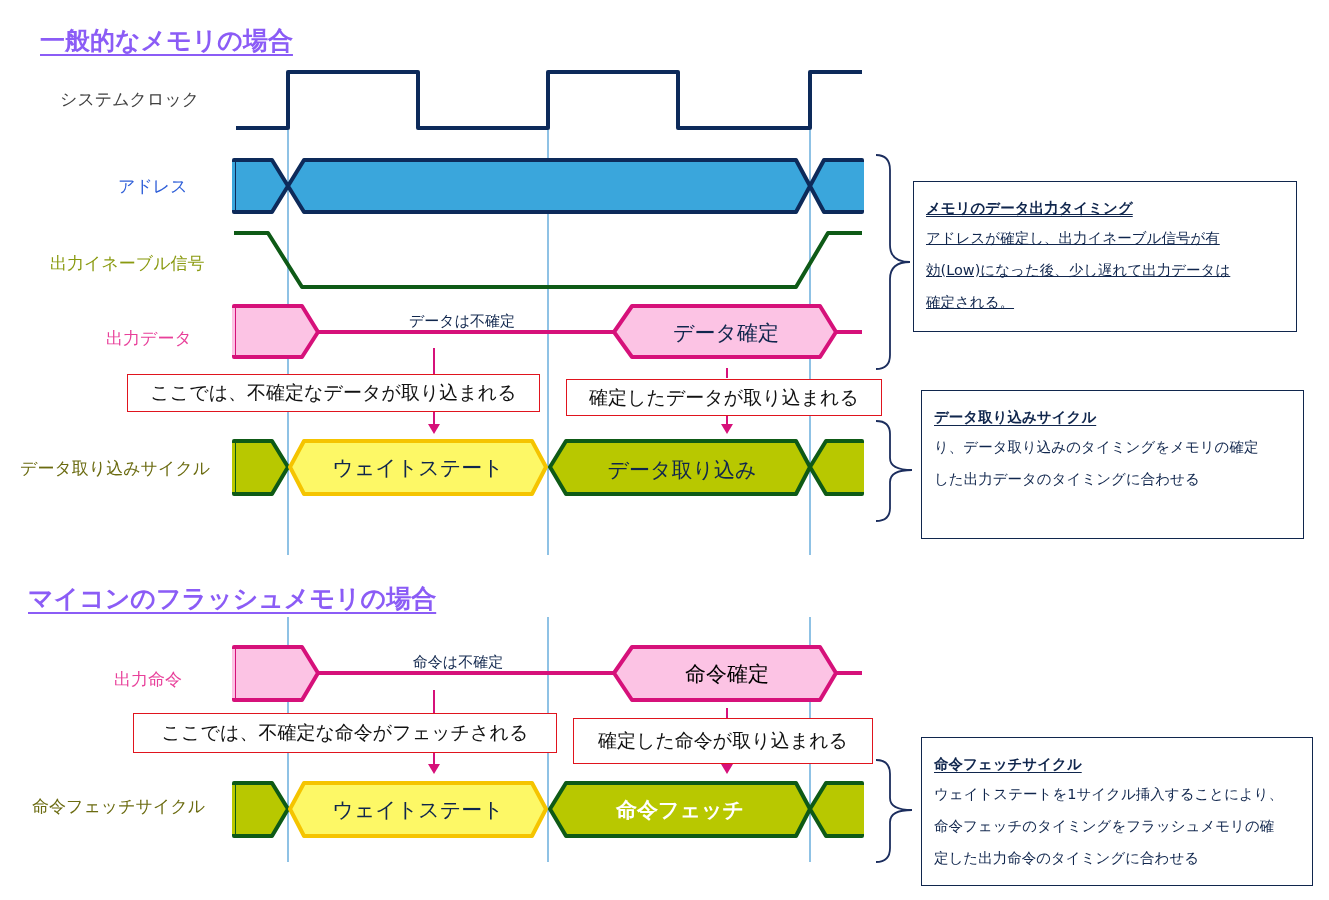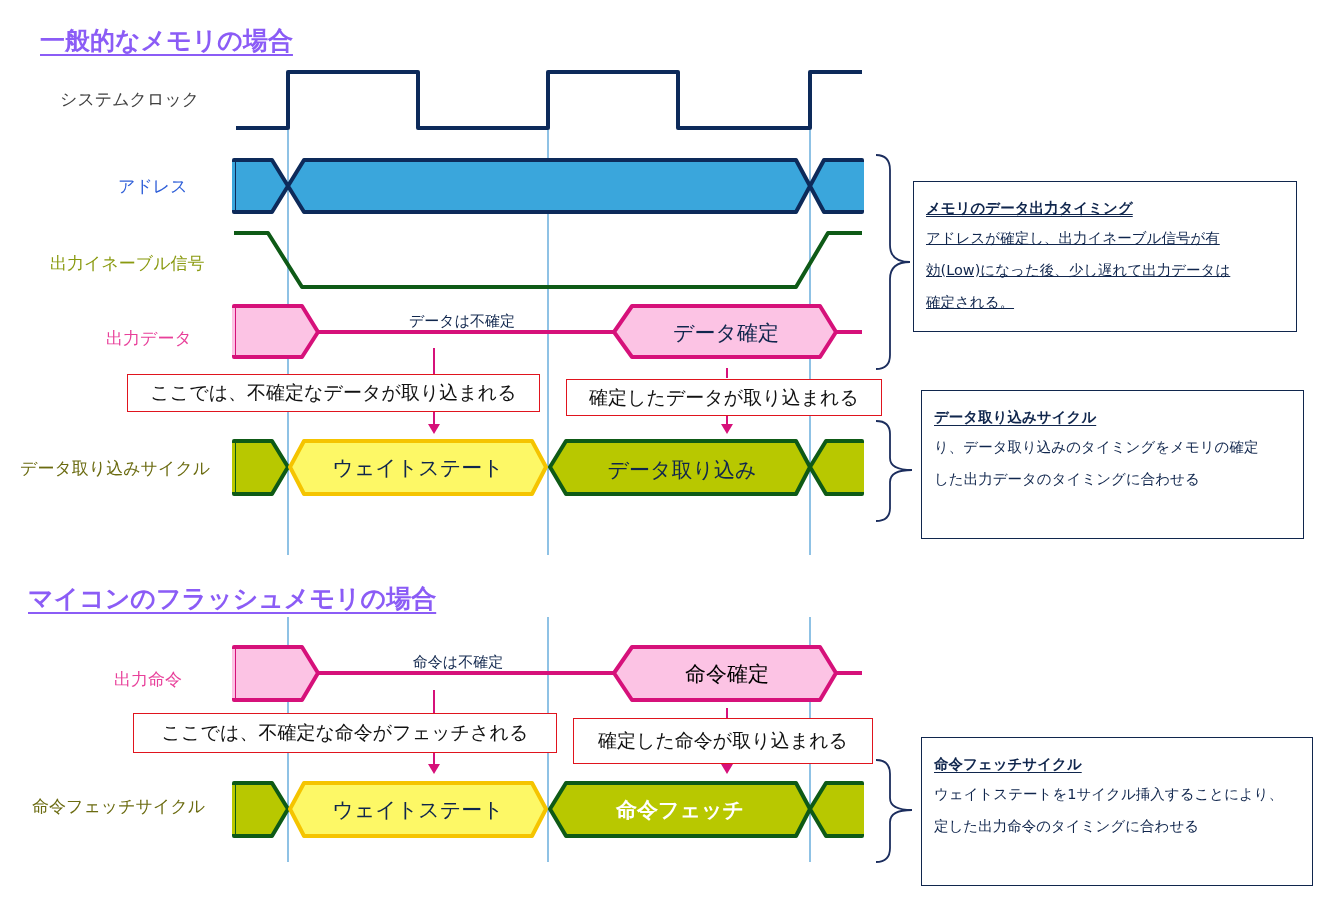--- a/index.html
+++ b/index.html
@@ -143,14 +143,15 @@
 
 <div class="callout" style="left:133px; top:713px; width:424px; height:40px;">ここでは、不確定な命令がフェッチされる</div>
 <div class="callout" style="left:573px; top:718px; width:300px; height:46px;">確定した命令が取り込まれる</div>
 
 <div class="seg-label" style="left:418px; top:810px; color:#10264d;">ウェイトステート</div>
 <div class="seg-label" style="left:680px; top:810px; color:#ffffff; font-weight:bold;">命令フェッチ</div>
 
 <div class="note" style="left:921px; top:737px; width:392px; height:149px;">
   <span class="note-title">命令フェッチサイクル</span>
   <span class="note-line">ウェイトステートを1サイクル挿入することにより、</span>
+  <span class="note-line">命令フェッチのタイミングをフラッシュメモリの確</span>
   <span class="note-line">定した出力命令のタイミングに合わせる</span>
 </div>
 
 </body></html>

